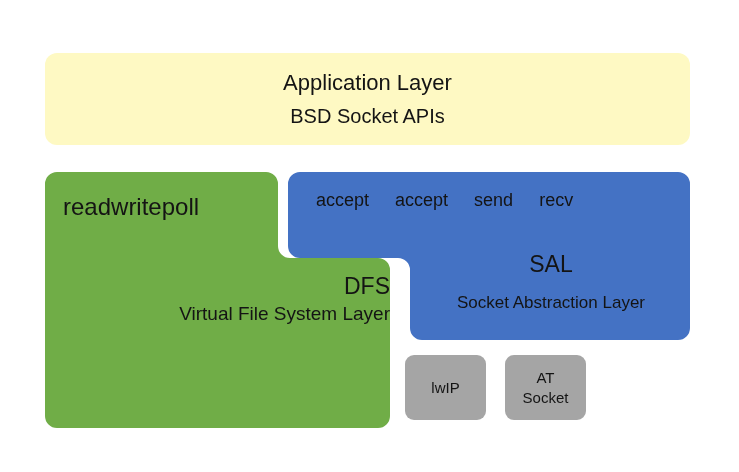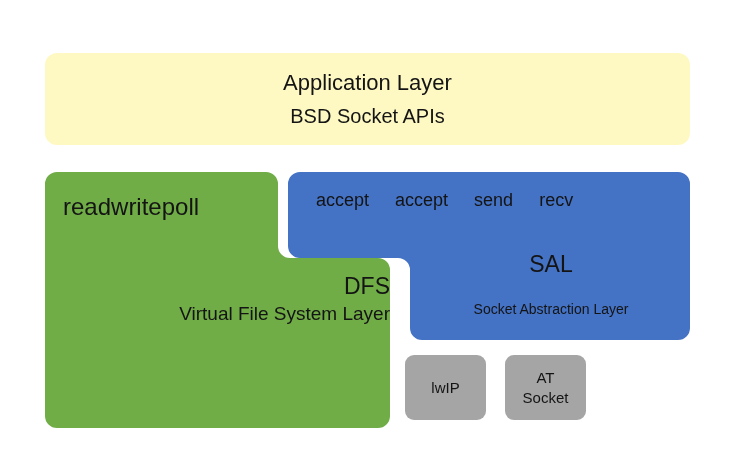--- a/index.html
+++ b/index.html
@@ -105,23 +105,23 @@
     top: 234px;
     width: 278px;
     text-align: center;
   }
   .sal-title {
     font-size: 23px;
     line-height: 28px;
     margin-top: 16px;
   }
   .sal-sub {
-    font-size: 14px;
+    font-size: 17px;
     line-height: 26px;
-    margin-top: 18px;
+    margin-top: 12px;
   }
 
   
   .drv {
     position: absolute;
     top: 355px;
     width: 81px;
     height: 65px;
     background: #A5A5A5;
     border-radius: 9px;

